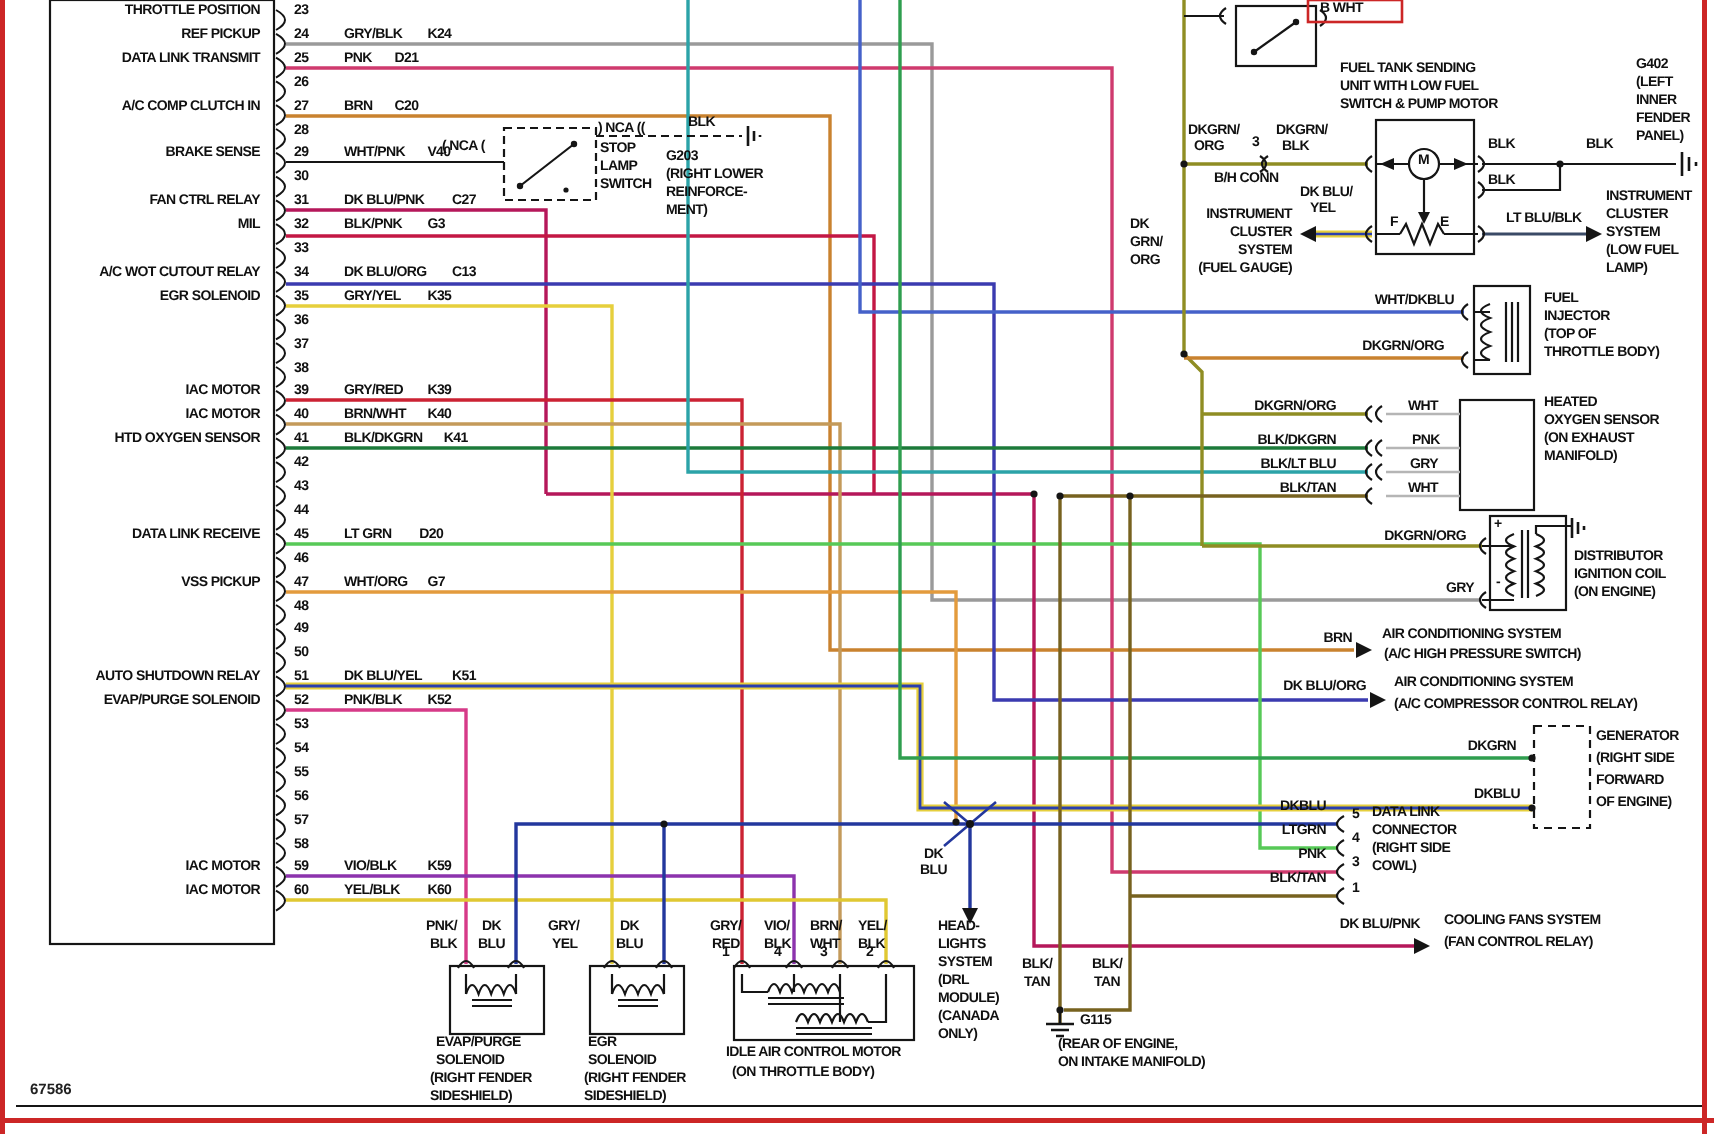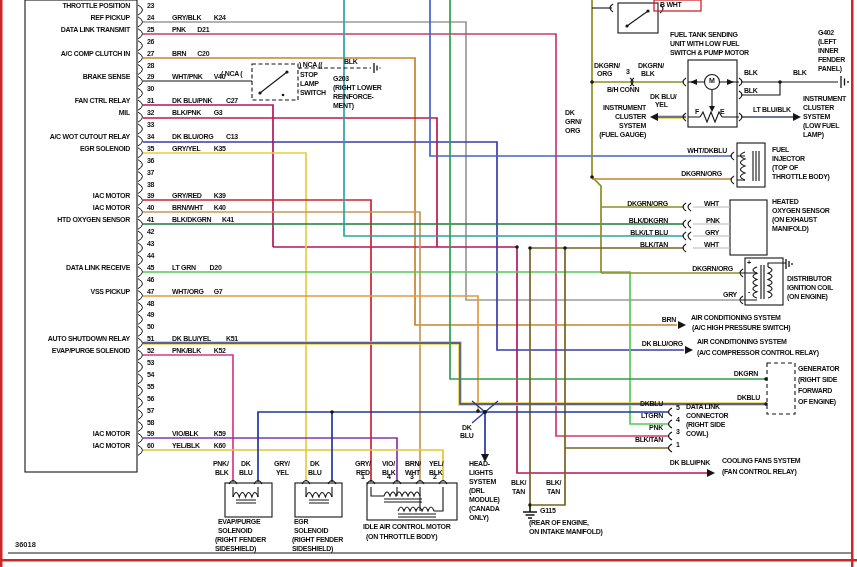--- a/index.html
+++ b/index.html
@@ -402,14 +402,14 @@
       <span class="pcmtxt" style="left: 147px; top: 394.7px;">56</span>
       <span class="pcmtxt" style="left: 147px; top: 406.6px;">57</span>
       <span class="pcmtxt" style="left: 147px; top: 418.5px;">58</span>
       <span class="pcmtxt" style="left: 147px; top: 430.4px;">59</span>
       <span class="pcmtxt" style="left: 172px; top: 430.4px;">VIO/BLK</span>
       <span class="pcmtxt" style="left: 213.7px; top: 430.4px;">K59</span>
       <span class="pcmtxt" style="left: 147px; top: 442.3px;">60</span>
       <span class="pcmtxt" style="left: 172px; top: 442.3px;">YEL/BLK</span>
       <span class="pcmtxt" style="left: 213.7px; top: 442.3px;">K60</span>
     </div>
-  <div id="fignum">36018</div>
+  <div id="fignum">67586</div>
 </div>
 
 </body></html>

